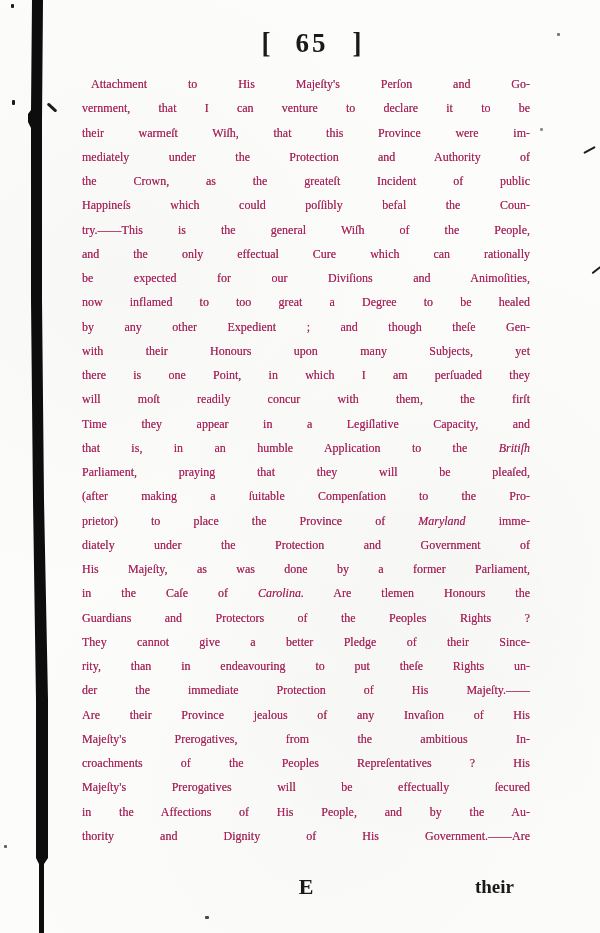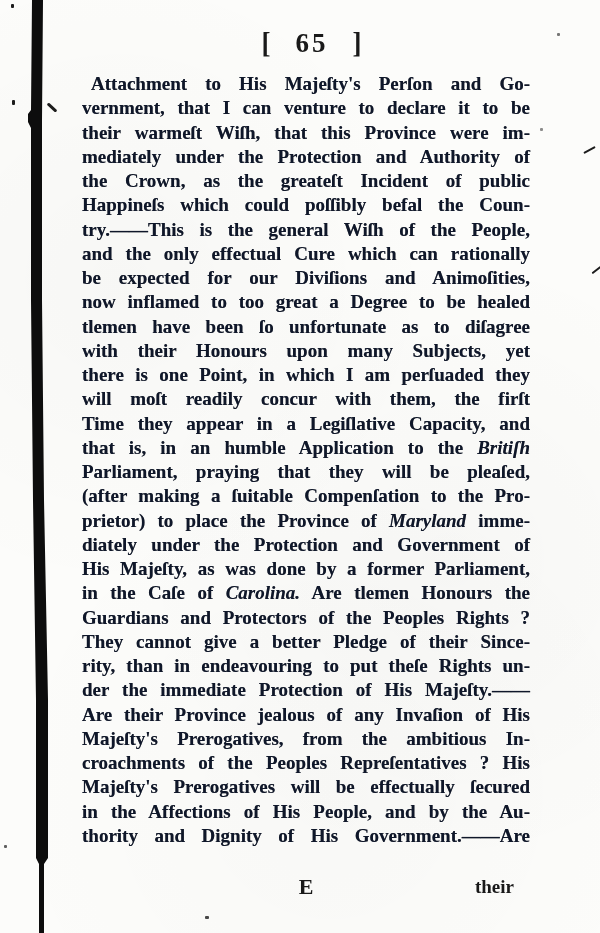--- a/index.html
+++ b/index.html
@@ -22,23 +22,23 @@
     position:absolute;left:82px;top:28px;width:460px;
     display:flex;justify-content:center;align-items:baseline;gap:24px;
     font-size:27px;font-weight:bold;letter-spacing:1px;
   }
   .page-header .bracket{transform:scaleY(1.1);}
   .page-header .num{letter-spacing:3px;}
   .body-text{
     position:absolute;left:82px;top:72px;width:448px;
   }
   .line{
-    font-size:19px;font-weight:bold;line-height:24.25px;height:24.25px;
+    font-size:12px;font-weight:normal;line-height:24.25px;height:24.25px;
     text-align:justify;text-align-last:justify;
-    color:#0f172a;white-space:normal;
+    color:#be185d;white-space:normal;
     text-shadow:0 0 0.4px rgba(20,20,20,0.55);
   }
   .line.indent{padding-left:9px;}
   .italic{font-style:italic;}
   .sig-line{
     position:absolute;left:82px;top:874px;width:448px;height:26px;
     font-weight:bold;
   }
   .sig-mark{
     position:absolute;left:50%;transform:translateX(-50%);
@@ -87,21 +87,21 @@
     <div class="line indent"><span>Attachment to His Majeſty's Perſon and Go-</span></div>
     <div class="line"><span>vernment, that I can venture to declare it to be</span></div>
     <div class="line"><span>their warmeſt Wiſh, that this Province were im-</span></div>
     <div class="line"><span>mediately under the Protection and Authority of</span></div>
     <div class="line"><span>the Crown, as the greateſt Incident of public</span></div>
     <div class="line"><span>Happineſs which could poſſibly befal the Coun-</span></div>
     <div class="line"><span>try.——This is the general Wiſh of the People,</span></div>
     <div class="line"><span>and the only effectual Cure which can rationally</span></div>
     <div class="line"><span>be expected for our Diviſions and Animoſities,</span></div>
     <div class="line"><span>now inflamed to too great a Degree to be healed</span></div>
-    <div class="line"><span>tlemen have been ſo unfortunate as to diſagree</span></div>
+    <div class="line"><span>by any other Expedient ; and though theſe Gen-</span></div>
     <div class="line"><span>with their Honours upon many Subjects, yet</span></div>
     <div class="line"><span>there is one Point, in which I am perſuaded they</span></div>
     <div class="line"><span>will moſt readily concur with them, the firſt</span></div>
     <div class="line"><span>Time they appear in a Legiſlative Capacity, and</span></div>
     <div class="line"><span>that is, in an humble Application to the </span><span class="italic">Britiſh</span></div>
     <div class="line"><span>Parliament, praying that they will be pleaſed,</span></div>
     <div class="line"><span>(after making a ſuitable Compenſation to the Pro-</span></div>
     <div class="line"><span>prietor) to place the Province of </span><span class="italic">Maryland</span><span> imme-</span></div>
     <div class="line"><span>diately under the Protection and Government of</span></div>
     <div class="line"><span>His Majeſty, as was done by a former Parliament,</span></div>

